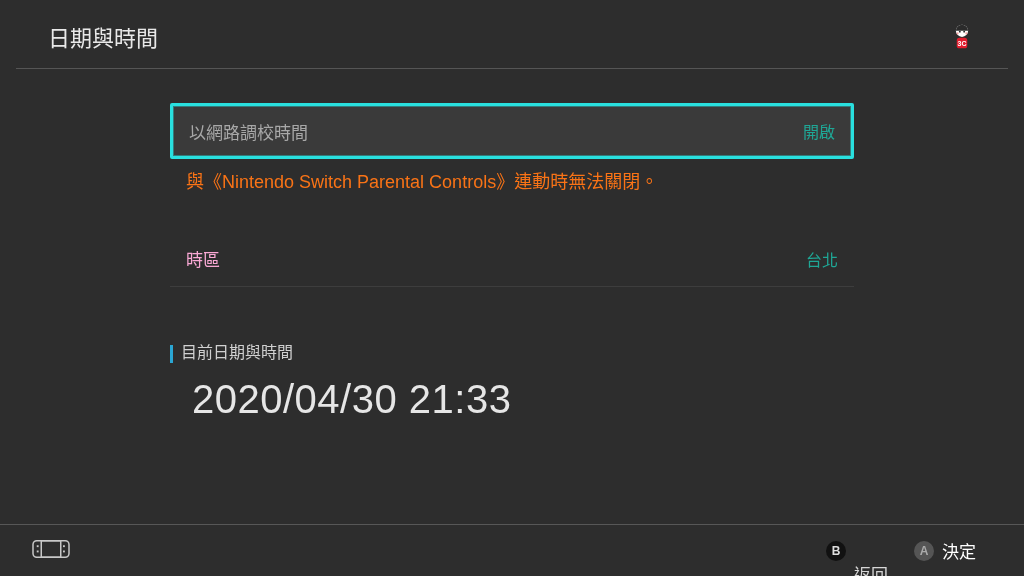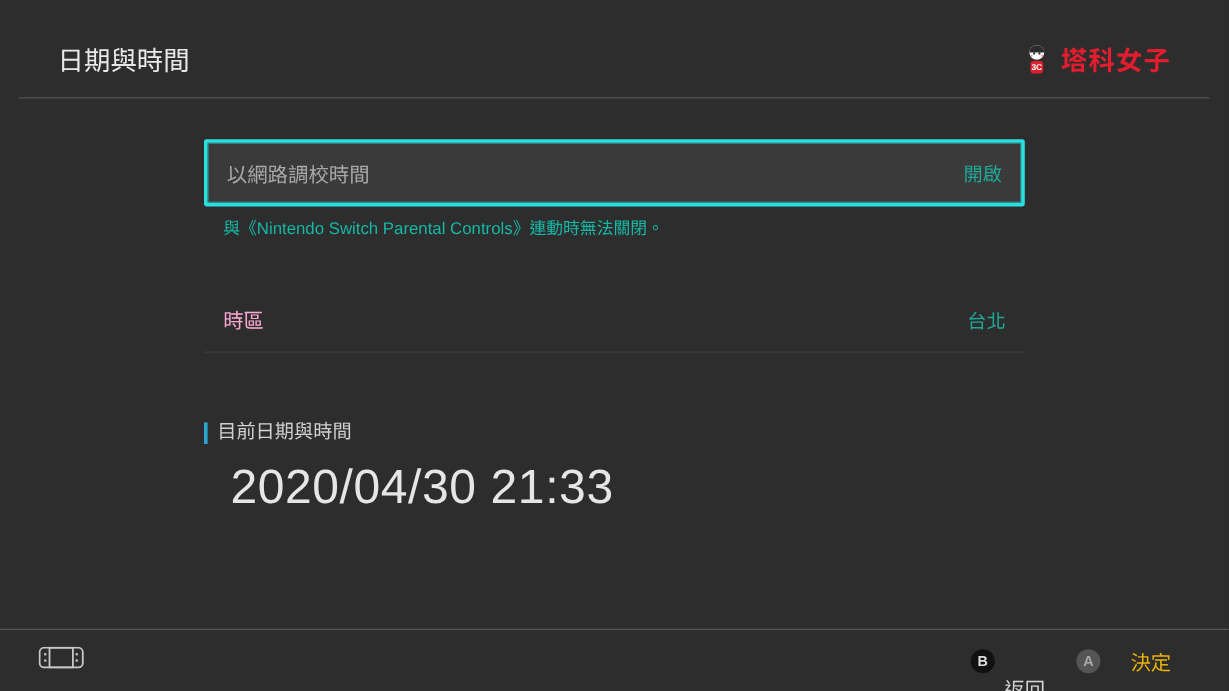--- a/index.html
+++ b/index.html
@@ -7,21 +7,21 @@
   body {
     background: #2d2d2d;
     font-family: -apple-system, "Segoe UI", "Helvetica Neue", Arial, "Noto Sans CJK TC", "Microsoft JhengHei", sans-serif;
     color: #cfcfcf;
     position: relative;
   }
   .header {
     display: flex;
     align-items: center;
     justify-content: space-between;
-    padding: 33px 48px 16px 48px;
+    padding: 20px 48px 16px 48px;
     gap: 28px;
   }
   .page-title {
     color: #e8e8e8;
     font-size: 22px;
     font-weight: 400;
   }
   .brand {
     display: flex;
     align-items: center;
@@ -64,22 +64,22 @@
   }
   .row-label { color: #f9a8d4; font-size: 17px; }
   .row.selected .row-label { color: #a8a8a8; }
   .row-value {
     color: #1fa796;
     font-size: 16px;
     text-align: center;
   }
   .hint {
     width: 684px;
-    font-size: 14px;
-    color: #14b8a6;
+    font-size: 18px;
+    color: #f97316;
     padding: 8px 16px 0 16px;
   }
   .spacer { height: 38px; }
   .section-header {
     width: 684px;
     display: flex;
     align-items: flex-end;
     gap: 8px;
     padding: 0 0 14px 0;
     margin-top: 52px;
@@ -127,21 +127,21 @@
     border-radius: 50%;
     display: flex;
     align-items: center;
     justify-content: center;
     font-size: 12px;
     font-weight: 700;
   }
   .btn-b { background: #111; color: #ddd; }
   .btn-a { background: #555; color: #aaa; }
   .foot-label-primary { color: #d6d6d6; margin-top: 46px; }
-  .foot-label-secondary { color: #eab308; margin-left: 17px; }
+  .foot-label-secondary { color: #ffffff; }
   .controller-icon {
     width: 38px;
     height: 18px;
   }
   .brand-avatar {
     width: 28px; height: 28px;
   }
 </style>
 </head>
 <body>
@@ -152,21 +152,20 @@
     <svg class="brand-avatar" viewBox="0 0 32 32">
       <circle cx="16" cy="10" r="7" fill="#fff"></circle>
       <path d="M9 10 a7 7 0 0 1 14 0" fill="#2b2b2b"></path>
       <circle cx="13.5" cy="11" r="1.1" fill="#2b2b2b"></circle>
       <circle cx="18.5" cy="11" r="1.1" fill="#2b2b2b"></circle>
       <circle cx="11" cy="13" r="1.2" fill="#f4a6a6"></circle>
       <circle cx="21" cy="13" r="1.2" fill="#f4a6a6"></circle>
       <rect x="10" y="18" width="12" height="12" rx="3" fill="#e11d2e"></rect>
       <text x="16" y="27" text-anchor="middle" font-size="8" fill="#fff" font-weight="700">3C</text>
     </svg>
-    <span class="brand-text">塔科女子</span>
   </div>
 </div>
 <div class="header-divider"></div>
 
 <div class="content">
 
   <div class="row selected">
     <span class="row-label">以網路調校時間</span>
     <span class="row-value">開啟</span>
   </div>

